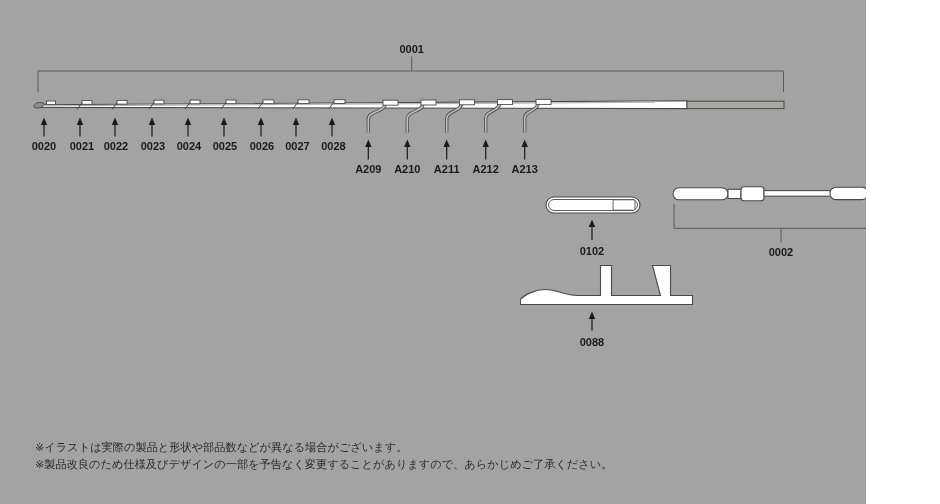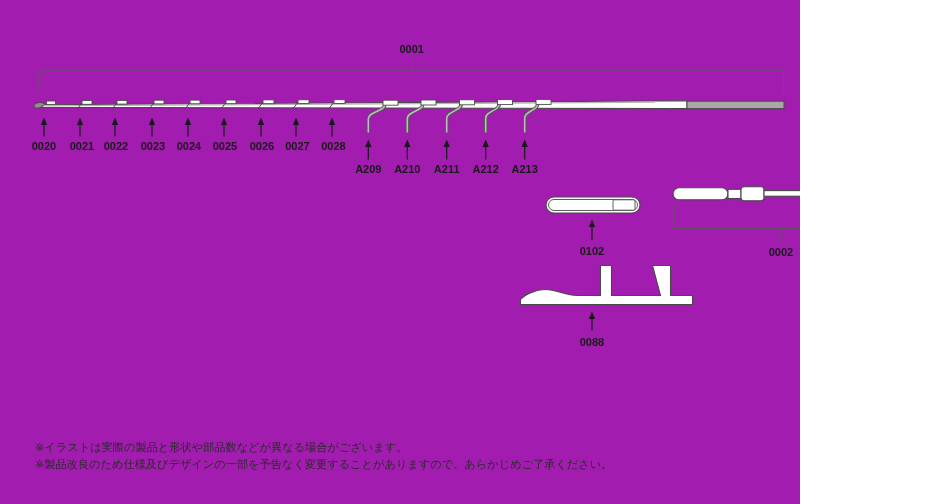--- a/index.html
+++ b/index.html
@@ -1,16 +1,16 @@
 <!DOCTYPE html>
 <html><head>
 <meta charset="utf-8">
 <style>
   html,body{margin:0;padding:0;background:#fff;}
-  #stage{position:relative;width:800px;height:504px;background:#a21caf;overflow:hidden;
+  #stage{position:relative;width:866px;height:504px;background:#a3a3a3;overflow:hidden;
          font-family:"Liberation Sans",sans-serif;text-align:right;}
   svg{position:absolute;left:0;top:0;}
   .plabel{font-family:"Liberation Sans","DejaVu Sans",sans-serif;font-size:11px;font-weight:bold;
           fill:#1a1a1a;text-anchor:middle;}
   .fnote{font-family:"Liberation Sans","DejaVu Sans",sans-serif;font-size:11.2px;fill:#2b2b2b;}
   .ln{stroke:#5a5a5a;stroke-width:1;fill:none;}
   .shape{fill:#ffffff;stroke:#4a4a4a;stroke-width:1.1;}
   .thinshape{fill:#ffffff;stroke:#4a4a4a;stroke-width:0.9;}
   .arrowshaft{stroke:#1a1a1a;stroke-width:1.2;}
   .arrowhead{fill:#1a1a1a;stroke:none;}

